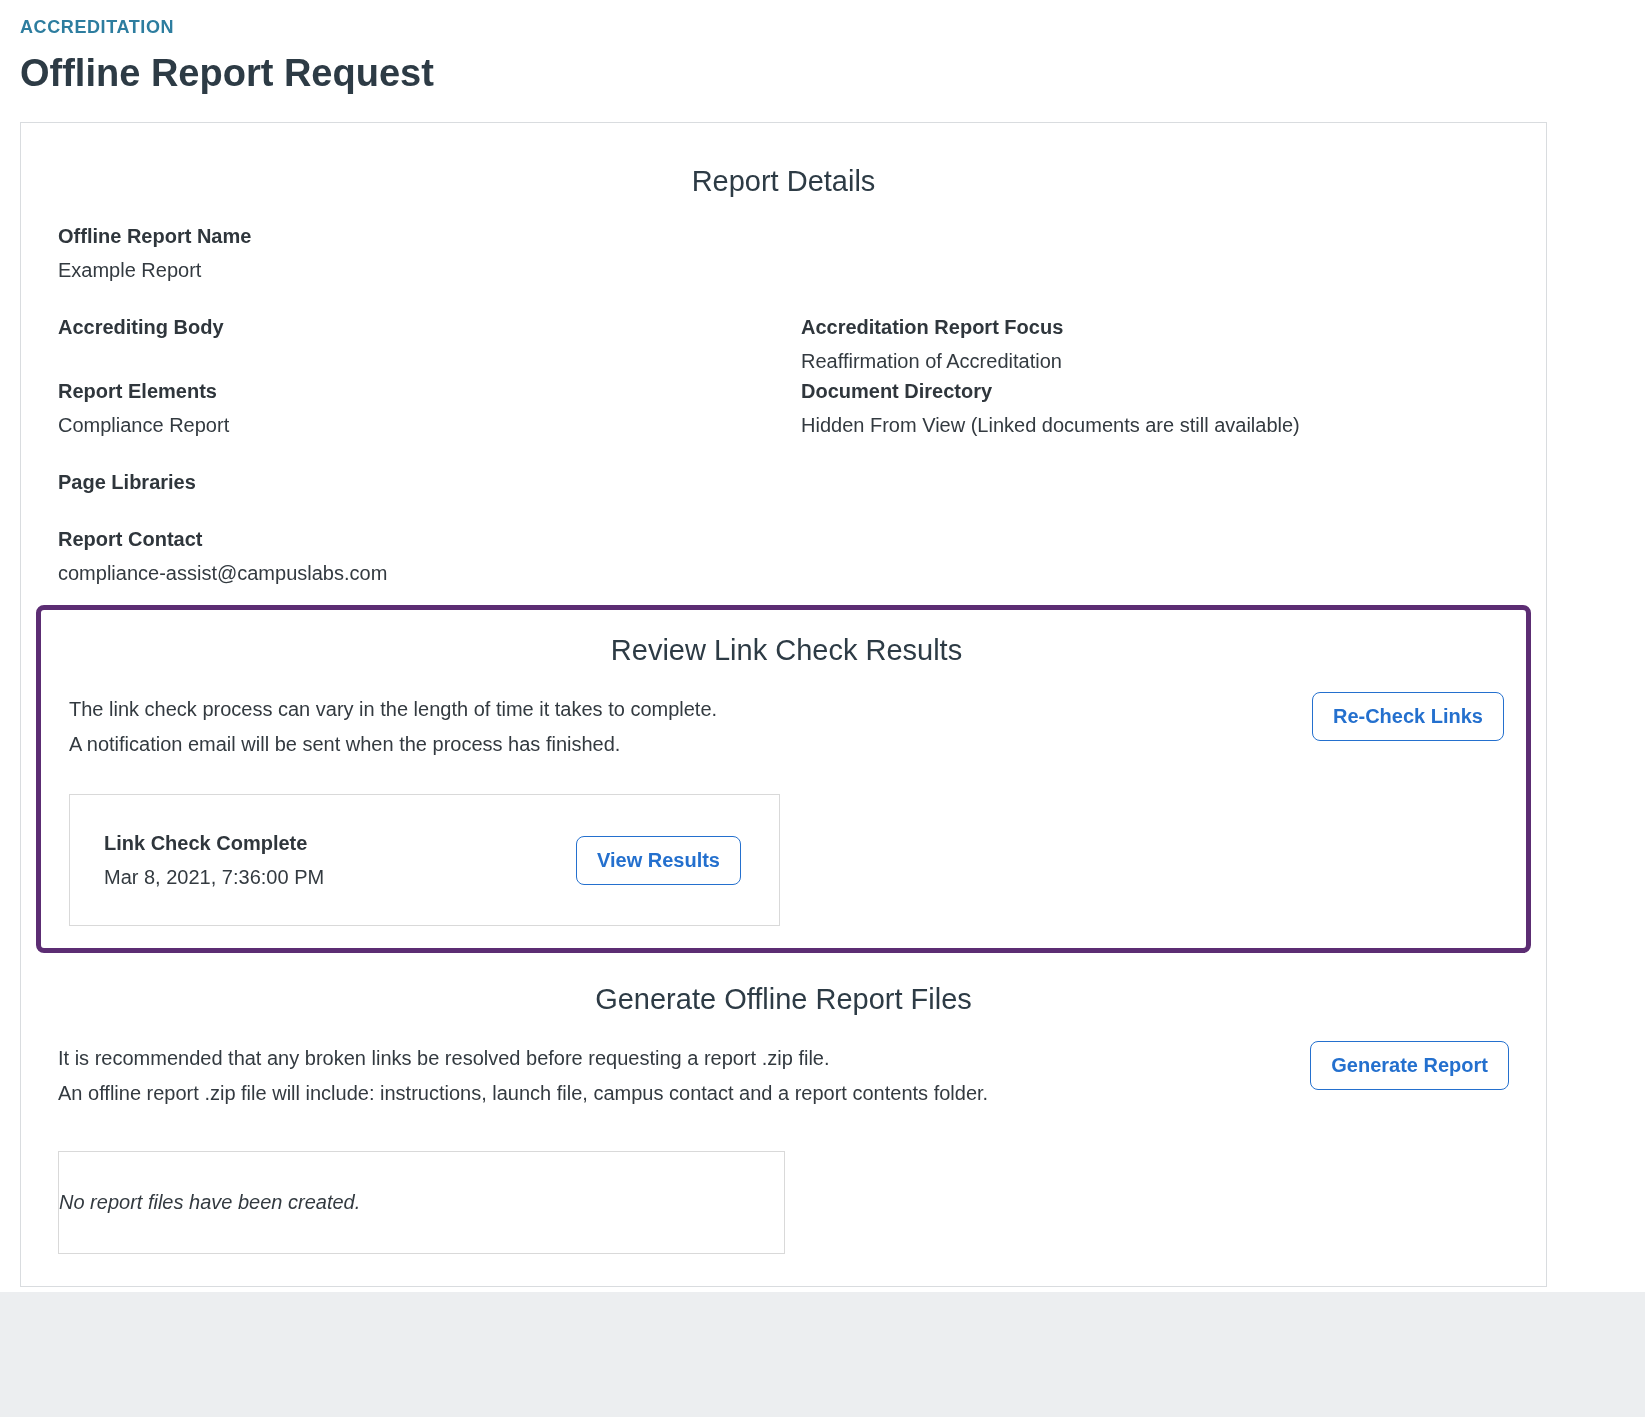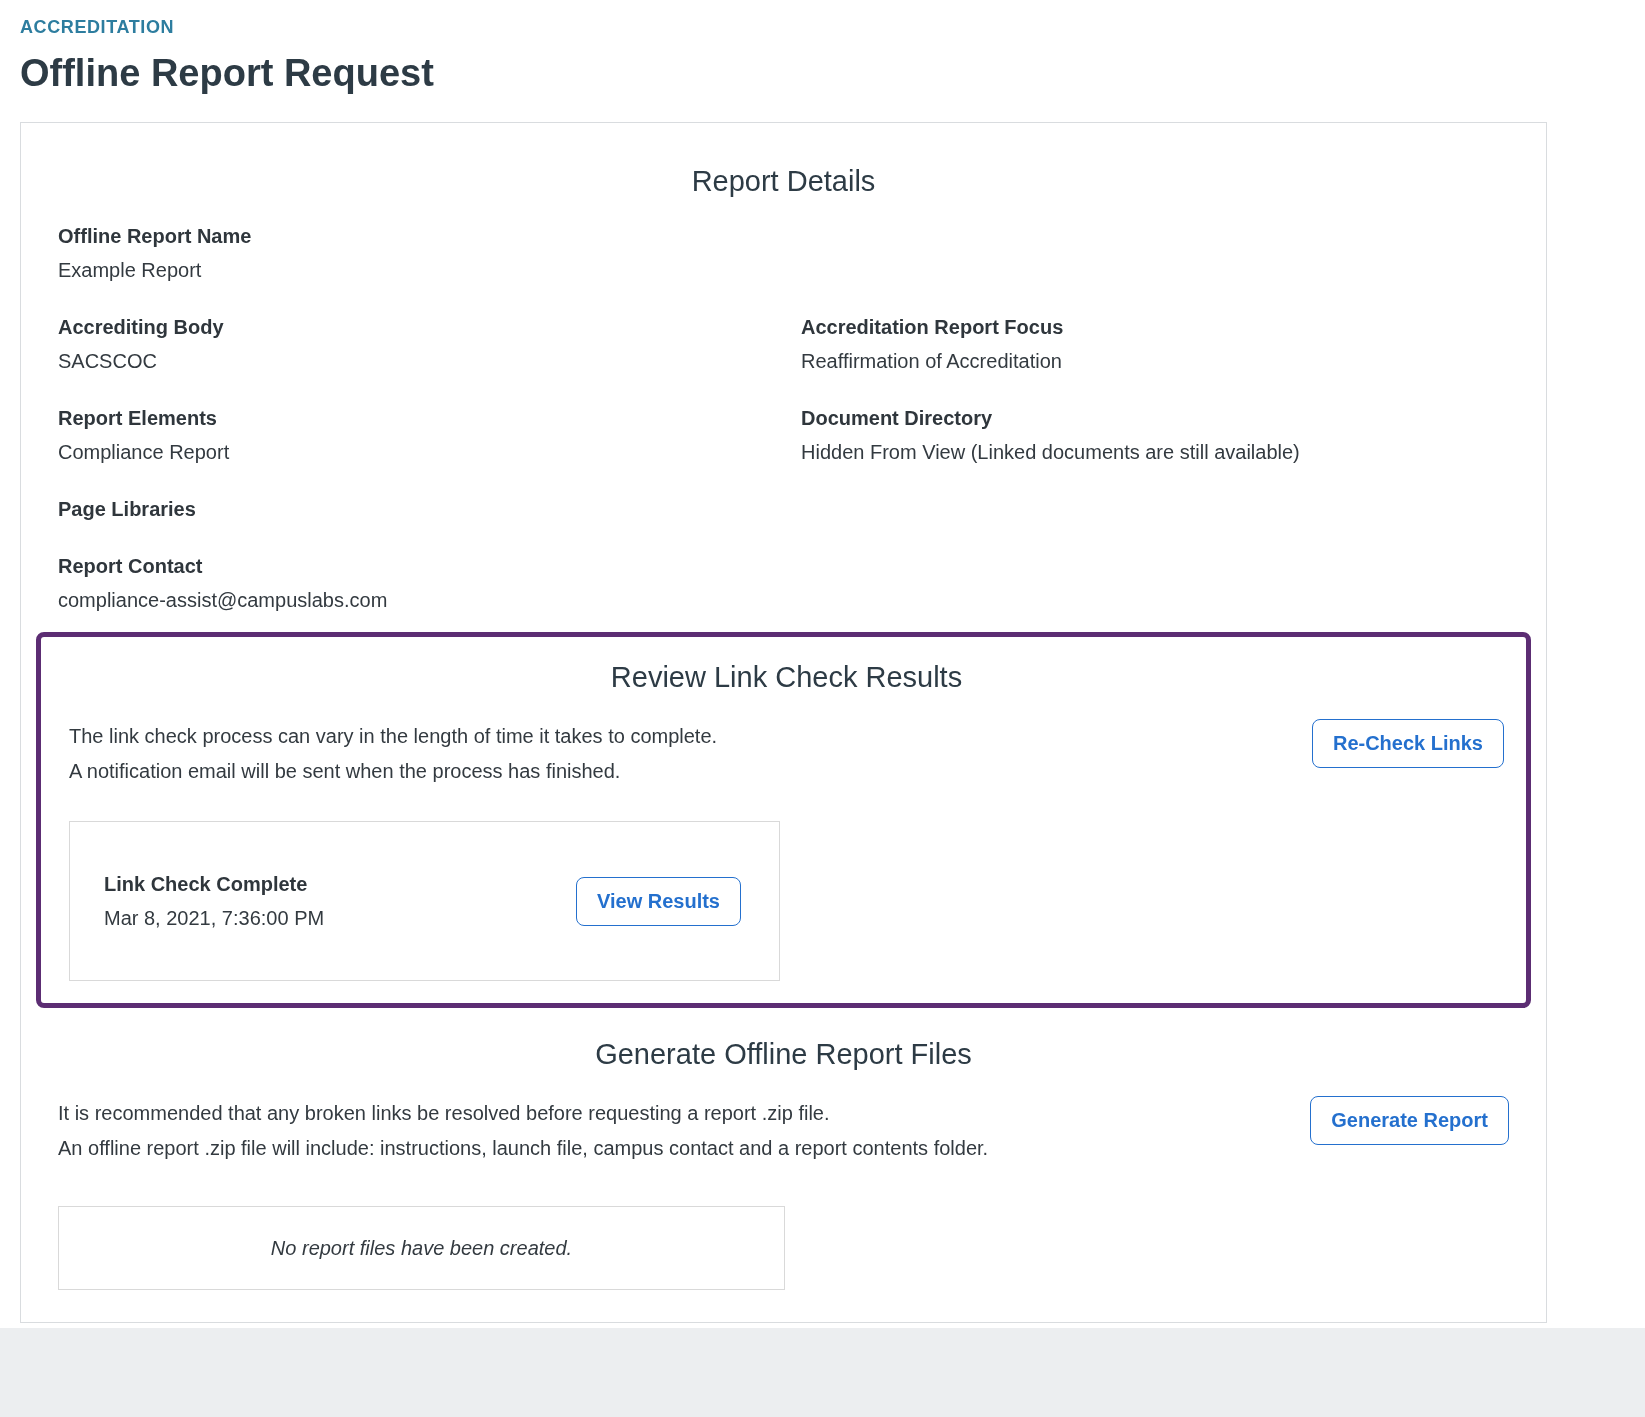--- a/index.html
+++ b/index.html
@@ -95,21 +95,21 @@
     padding: 11px 20px;
     border-radius: 8px;
     cursor: pointer;
     flex: none;
     white-space: nowrap;
   }
   
   .status-box {
     margin-top: 32px;
     width: 711px;
-    height: 160px;
+    height: 132px;
     border: 1px solid #d9d9d9;
     display: flex;
     align-items: center;
     justify-content: space-between;
     padding: 0 38px 0 34px;
   }
   .status-title {
     font-size: 20px;
     font-weight: 700;
     line-height: 27px;
@@ -119,25 +119,24 @@
   .status-time {
     font-size: 20px;
     line-height: 27px;
     color: #333a40;
   }
   
   .generate-section { margin-top: 28px; }
   .empty-box {
     margin-top: 40px;
     width: 727px;
-    height: 84px;
+    height: 103px;
     border: 1px solid #d9d9d9;
     display: flex;
     align-items: center;
-    justify-content: center;
   }
   .empty-text {
     font-size: 20px;
     font-style: italic;
     color: #333a40;
   }
 </style>
 </head>
 <body>
 
@@ -154,21 +153,20 @@
       <h2 class="section-heading">Report Details</h2>
 
       <div class="field">
         <div class="field-label">Offline Report Name</div>
         <div class="field-value">Example Report</div>
       </div>
 
       <div class="field-row">
         <div class="field col-left">
           <div class="field-label">Accrediting Body</div>
-          <div class="field-value">SACSCOC</div>
         </div>
         <div class="field col-right">
           <div class="field-label">Accreditation Report Focus</div>
           <div class="field-value">Reaffirmation of Accreditation</div>
         </div>
       </div>
 
       <div class="field-row">
         <div class="field col-left">
           <div class="field-label">Report Elements</div>

